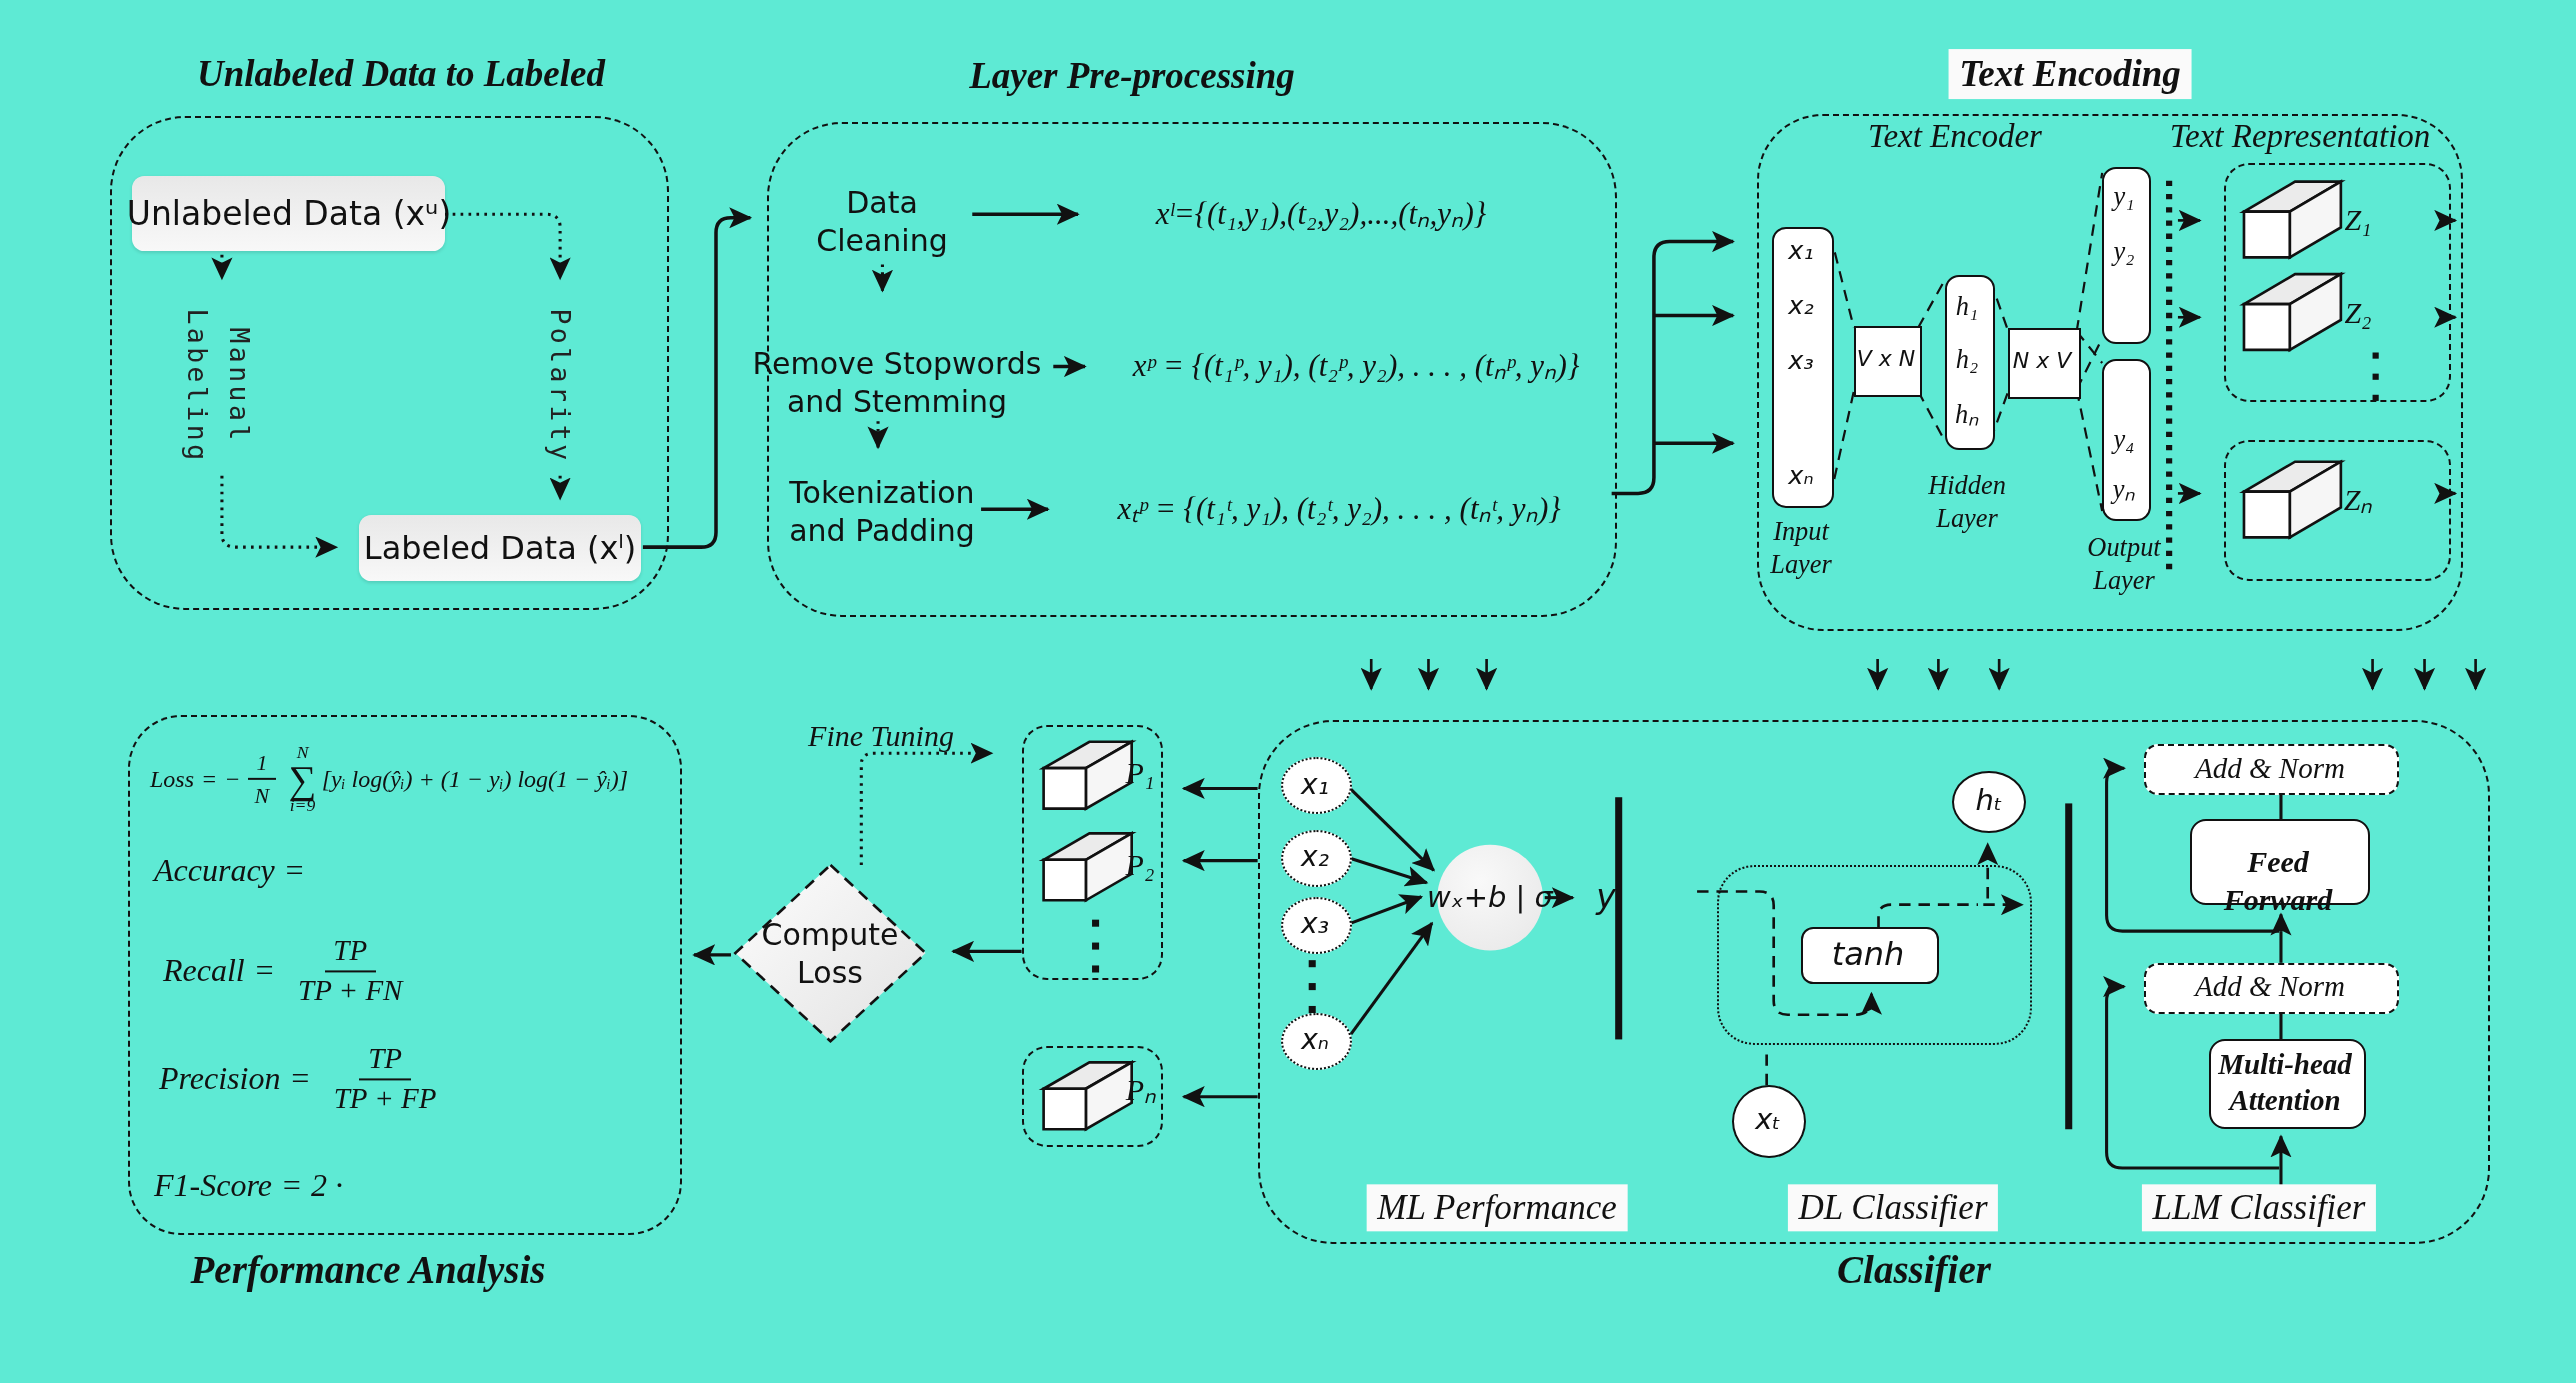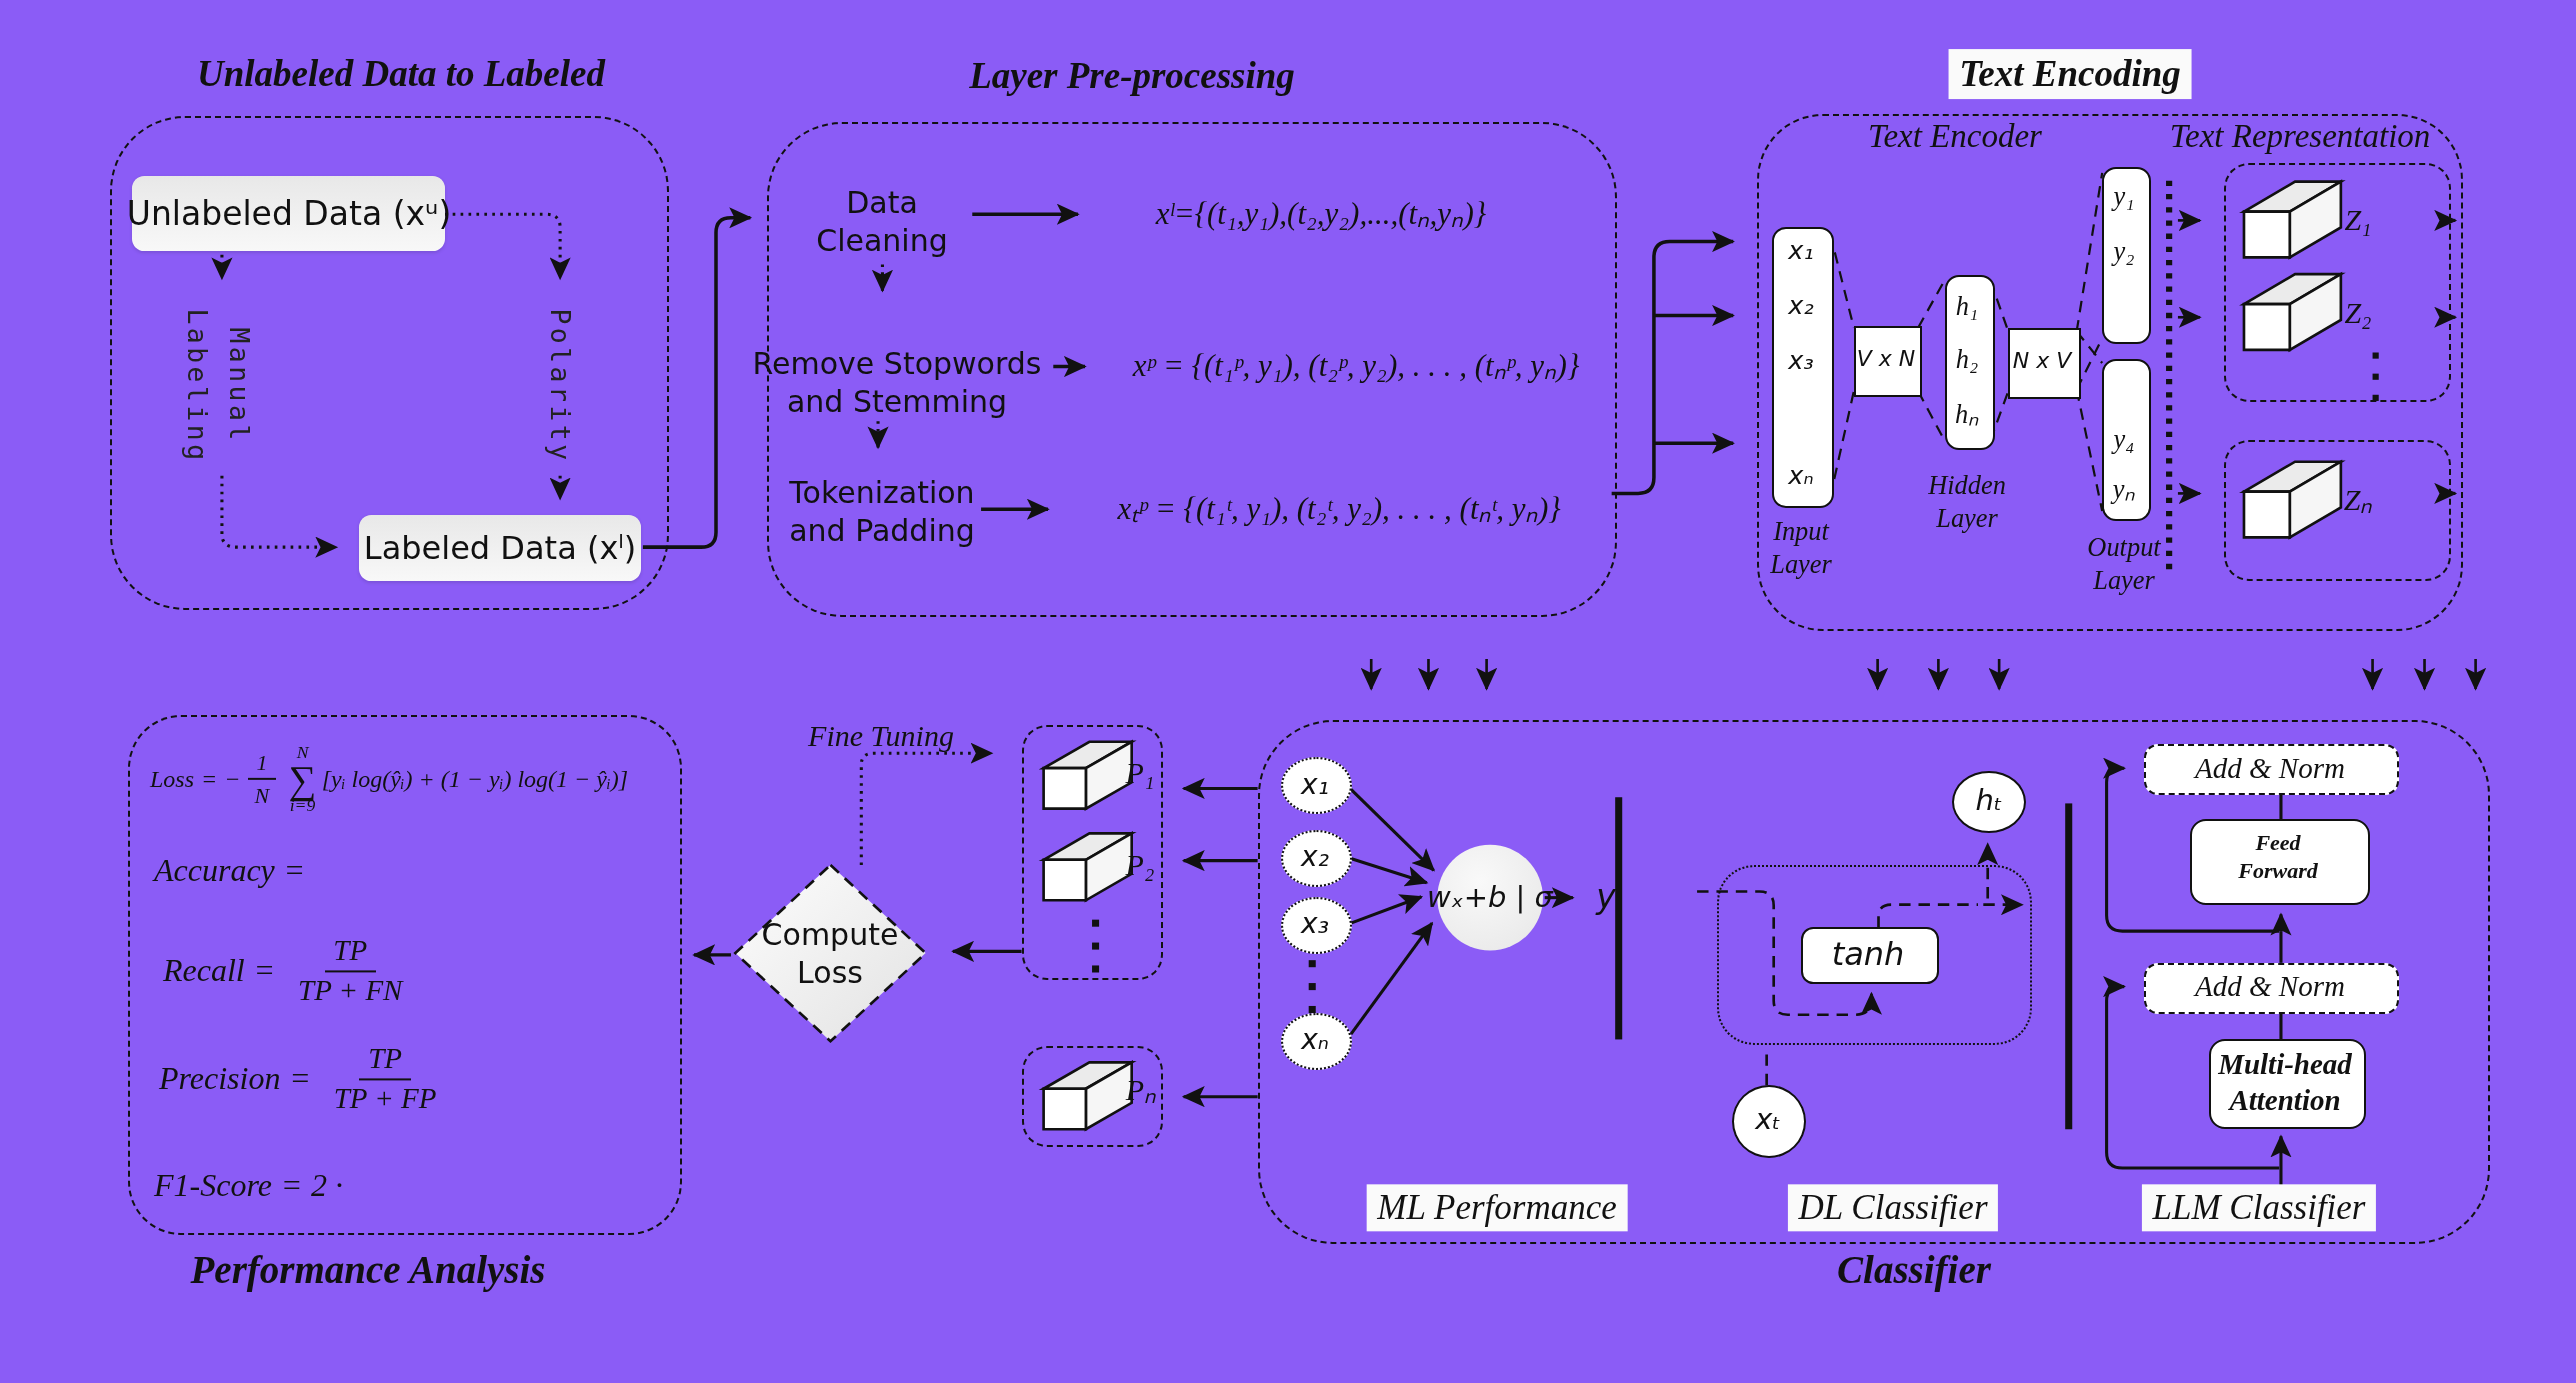--- a/index.html
+++ b/index.html
@@ -1,16 +1,16 @@
 <!DOCTYPE html>
 <html style="font-size:14px"><head>
 <meta charset="utf-8">
 <style>
   html,body{margin:0;padding:0;background:#fff}
-  #canvas{position:relative;width:2576px;height:1384px;background:#8b5cf6;overflow:hidden;
+  #canvas{position:relative;width:2576px;height:1384px;background:#5eead4;overflow:hidden;
           font-family:"DejaVu Sans",sans-serif;color:#111}
   svg.overlay{position:absolute;left:0;top:0;z-index:1}
   .t{position:absolute;transform:translate(-50%,-50%);text-align:center;white-space:pre-line;
      color:#111;z-index:5;line-height:1.25}
   .hand{font-family:"DejaVu Sans",sans-serif}
   .handi{font-family:"DejaVu Sans",sans-serif;font-style:italic}
   .ser{font-family:"Liberation Serif",serif;font-style:italic}
   .serb{font-family:"Liberation Serif",serif;font-style:italic;font-weight:bold}
   .mono{font-family:"DejaVu Sans Mono","Liberation Mono",monospace}
   .vert{writing-mode:vertical-rl;letter-spacing:3.5px;line-height:1.6}
@@ -340,21 +340,21 @@
   <div class="dotbox" style="left:1717px;top:865px;width:311px;height:176px"></div>
   <div class="solidbox" style="left:1801px;top:927px;width:134px;height:53px;border-radius:12.3px"></div>
   <div class="t handi" style="left:1868px;top:954px;font-size:32px">tanh</div>
   <div class="circ" style="left:1732px;top:1085px;width:70px;height:69px;border:2.6px solid #111;background:#fff"></div>
   <div class="t handi" style="left:1768px;top:1119px;font-size:29px">xₜ</div>
   <div class="t ser lbl-bg" style="left:1893px;top:1208px;font-size:35px">DL Classifier</div>
 
   <div class="dashbox-sm" style="left:2144px;top:744px;width:251px;height:47px;border-radius:14px;background:#fff"></div>
   <div class="t ser" style="left:2270px;top:768px;font-size:29px">Add &amp; Norm</div>
   <div class="solidbox" style="left:2190px;top:819px;width:176px;height:82px;border-radius:16px"></div>
-  <div class="t serb" style="left:2278px;top:856px;font-size:22px">Feed
+  <div class="t serb" style="left:2278px;top:880px;font-size:30px">Feed
 Forward</div>
   <div class="dashbox-sm" style="left:2144px;top:963px;width:251px;height:47px;border-radius:14px;background:#fff"></div>
   <div class="t ser" style="left:2270px;top:986px;font-size:29px">Add &amp; Norm</div>
   <div class="solidbox" style="left:2209px;top:1039px;width:153px;height:86px;border-radius:16px"></div>
   <div class="t serb" style="left:2285px;top:1082px;font-size:29px">Multi-head
 Attention</div>
   <div class="t ser lbl-bg" style="left:2259px;top:1208px;font-size:35px">LLM Classifier</div>
 
 </div>
 

